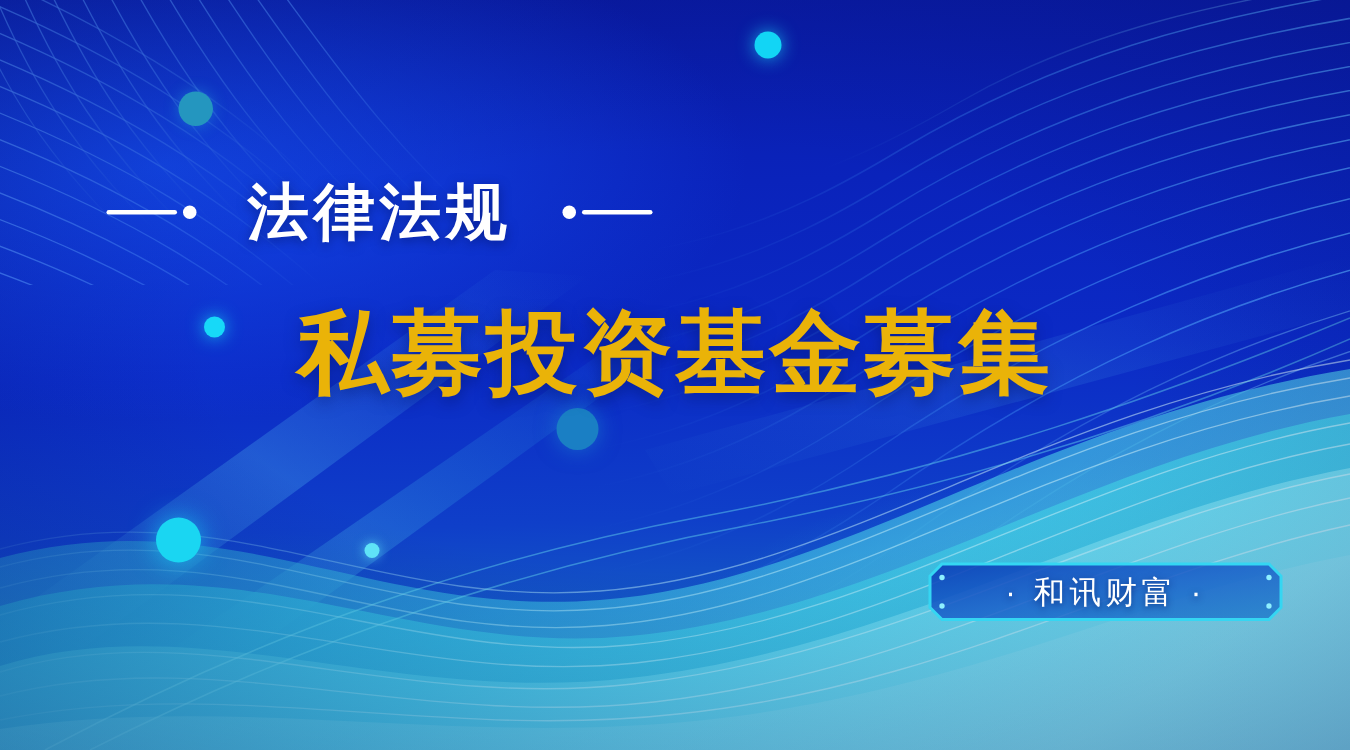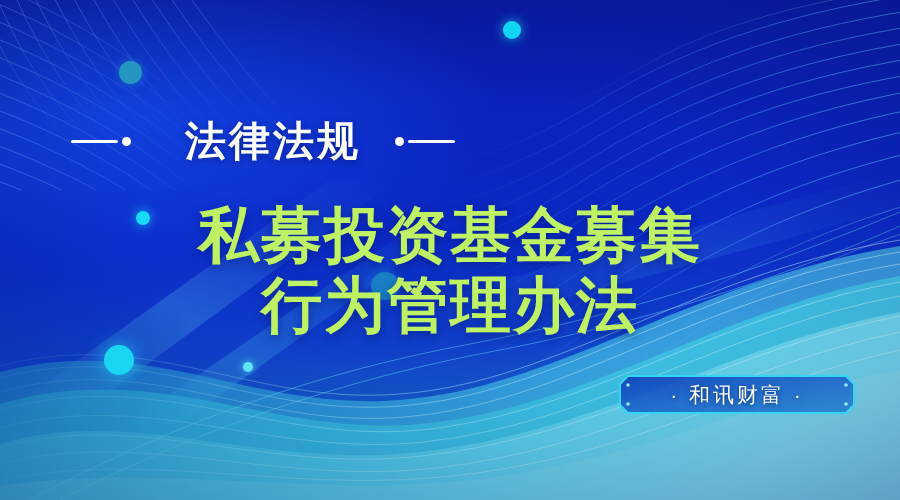--- a/index.html
+++ b/index.html
@@ -101,37 +101,37 @@
     height: 3px;
     background: #ffffff;
     border-radius: 2px;
   }
   .rule-dot {
     width: 9px; height: 9px;
     border-radius: 50%;
     background: #ffffff;
   }
   .eyebrow-text {
-    margin-left: 54px;
+    margin-left: 34px;
     color: #ffffff;
     font-size: 41px;
     font-weight: 700;
     letter-spacing: 3px;
     line-height: 1;
     text-shadow: 0 2px 7px rgba(2,18,96,0.55);
     white-space: nowrap;
   }
 
   
   .title-block {
     position: absolute;
     left: 0; top: 200px;
     width: 900px;
     text-align: center;
-    color: #bef264;
+    color: #eab308;
     font-weight: 700;
     letter-spacing: 2px;
     text-shadow: 0 3px 10px rgba(2,20,100,0.5);
     pointer-events: none;
   }
   .title-line {
     font-size: 61px;
     line-height: 70px;
     white-space: nowrap;
   }
@@ -324,21 +324,20 @@
     </span>
     <span class="eyebrow-text">法律法规</span>
     <span class="rule-wrap right">
       <span class="rule-dot"></span>
       <span class="rule"></span>
     </span>
   </div>
 
   <div class="title-block">
     <div class="title-line">私募投资基金募集</div>
-    <div class="title-line">行为管理办法</div>
   </div>
 
   <div class="badge">
     <svg width="238" height="41" viewBox="0 0 238 41">
       <defs>
         <linearGradient id="badgeFill" x1="0" y1="0" x2="1" y2="1">
           <stop offset="0%" stop-color="#0d3fb8" stop-opacity="0.92"></stop>
           <stop offset="50%" stop-color="#1458c8" stop-opacity="0.80"></stop>
           <stop offset="100%" stop-color="#1170c9" stop-opacity="0.70"></stop>
         </linearGradient>

